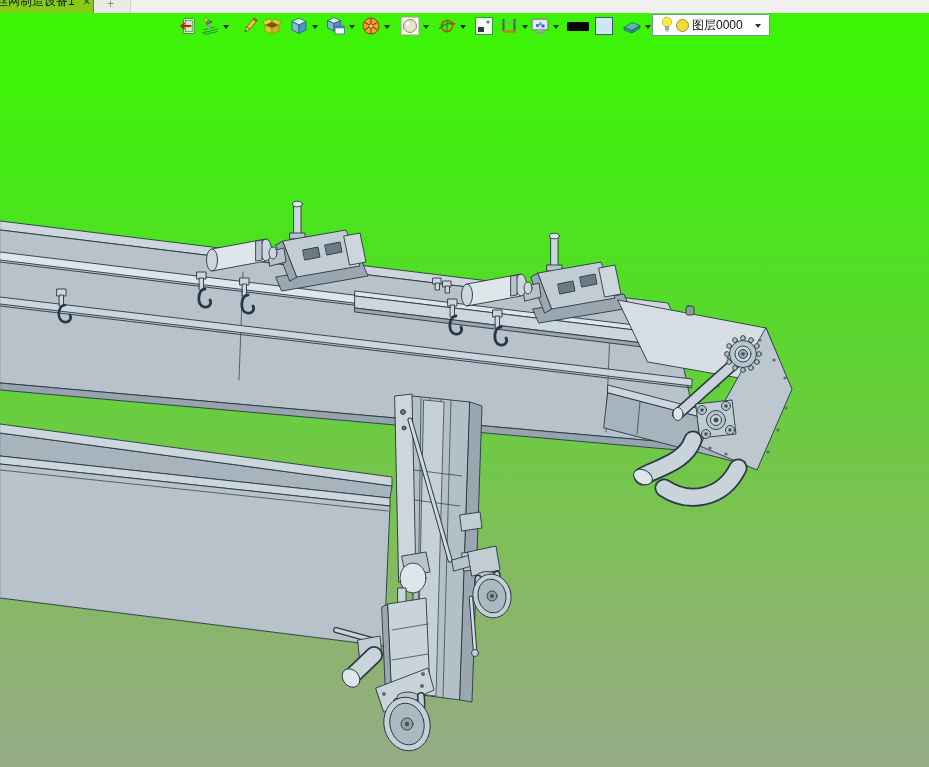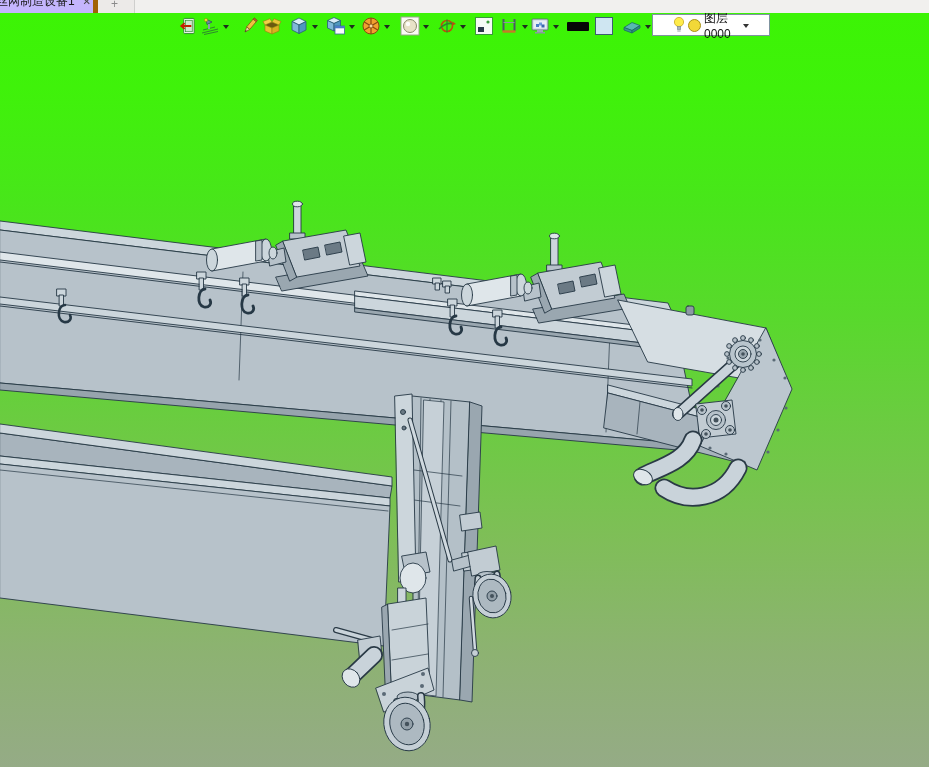--- a/index.html
+++ b/index.html
@@ -1,42 +1,42 @@
 <!DOCTYPE html>
 <html><head>
 <meta charset="utf-8">
 <style>
   html,body{margin:0;padding:0;}
   #app{position:relative;width:929px;height:767px;overflow:hidden;background:#fff;
        font-family:"Liberation Sans",sans-serif;}
   
   #tabstrip{position:absolute;left:0;top:0;width:929px;height:13px;background:#f1f0ee;
             display:flex;align-items:stretch;overflow:hidden;z-index:30;}
-  .tab{position:relative;width:93px;background:#c4b5fd;border-right:5px solid #a16207;
+  .tab{position:relative;width:93px;background:#84cc16;border-right:1px solid #a16207;
        overflow:hidden;cursor:default;}
   .tab-title{position:absolute;left:-4px;top:-7px;font-size:12px;color:#1a1a1a;white-space:nowrap;}
   .tab-close{position:absolute;right:2px;top:-4px;font-size:10px;color:#444;cursor:pointer;}
   .plus-tab{width:36px;background:#eceae8;border-right:1px solid #cfcfcd;position:relative;cursor:pointer;}
   .plus-label{position:absolute;left:13px;top:-3px;font-size:12px;color:#8a8a8a;}
   
   #viewport{position:absolute;left:0;top:13px;width:929px;height:754px;
     background:linear-gradient(180deg,#3CF405 0%,#3FF20A 10%,#48E61A 25%,#58D92C 40%,
                #6CCB42 55%,#7FBE58 70%,#8DB272 85%,#95AB86 100%);}
   #modelsvg{position:absolute;left:0;top:-13px;width:929px;height:767px;}
   
   #toolbar{position:absolute;left:0;top:13px;width:929px;height:26px;z-index:20;pointer-events:none;}
   .tool{position:absolute;top:2px;height:22px;display:flex;align-items:center;gap:3px;
         pointer-events:auto;cursor:pointer;}
   .tool svg{display:block;}
   .dd{width:0;height:0;border:3.5px solid transparent;border-top:4.5px solid #1d2d1d;margin-top:4px;}
   .swatch-black{width:22px;height:9px;background:#060606;border-radius:1px;}
   .swatch-blue{width:18px;height:18px;background:#cfe6f2;border:1.5px solid #3c5f70;box-sizing:border-box;}
   
   #layer-combo{position:absolute;left:652px;top:1px;width:118px;height:22px;background:#fff;
-      border:1px solid #7f949f;display:flex;align-items:center;gap:3px;padding:0 20px;
+      border:1px solid #7f949f;display:flex;align-items:center;gap:3px;padding:0 8px;
       box-sizing:border-box;pointer-events:auto;cursor:pointer;}
   .layer-circle{width:13px;height:13px;border-radius:50%;background:#f2d838;border:1px solid #a89216;
       box-sizing:border-box;}
   .layer-label{font-size:12px;color:#111;flex:1;}
   .combo-arrow{width:0;height:0;border:3.5px solid transparent;border-top:4.5px solid #333;margin-top:4px;}
 </style>
 </head>
 <body>
 
 <div id="app">

